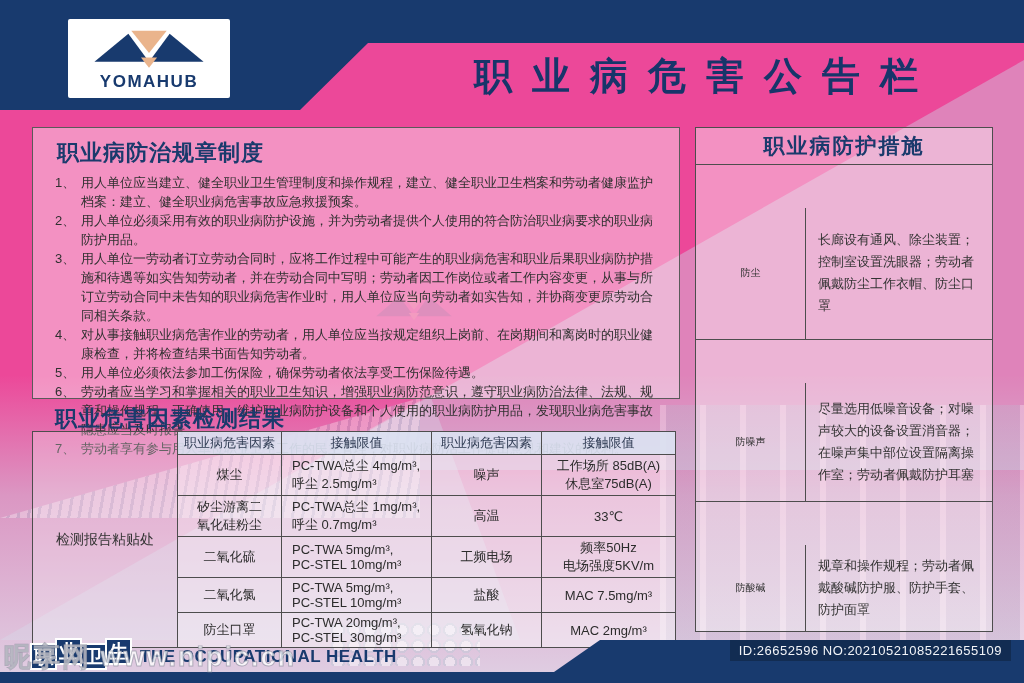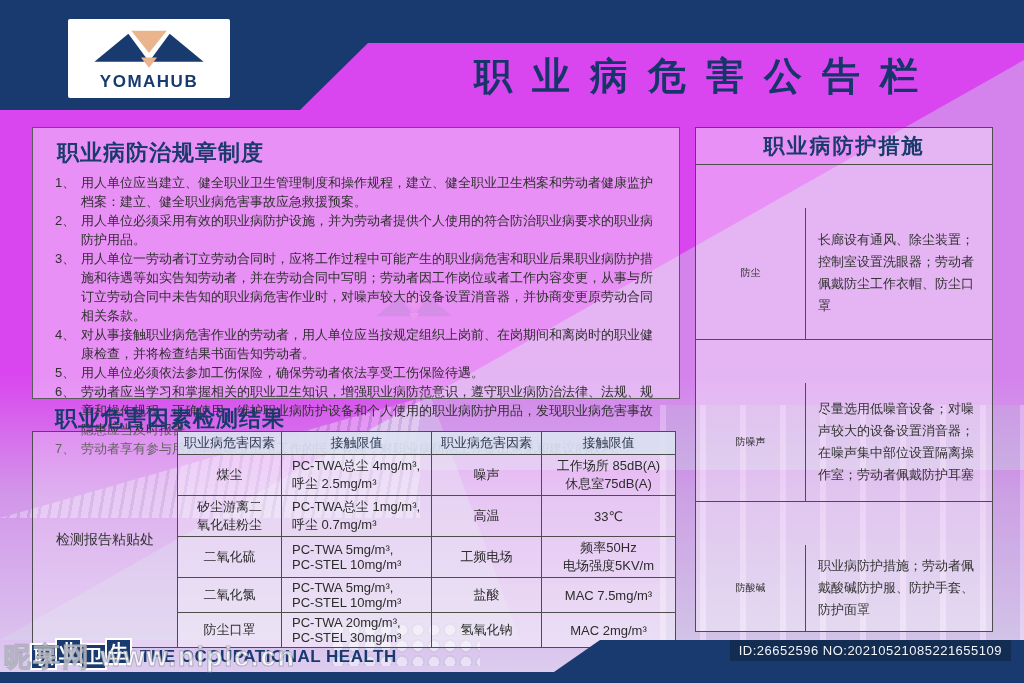--- a/index.html
+++ b/index.html
@@ -1,18 +1,18 @@
 <!DOCTYPE html>
 <html><head>
 <meta charset="utf-8">
 <style>
   * { margin:0; padding:0; box-sizing:border-box; }
   html,body { width:1024px; height:683px; }
   body { font-family:"Liberation Sans","DejaVu Sans",sans-serif; background:#fff; }
-  #stage { position:relative; width:1024px; height:683px; overflow:hidden; background:#d946ef; }
+  #stage { position:relative; width:1024px; height:683px; overflow:hidden; background:#ec4899; }
 
   
   .bg-photo { position:absolute; left:0; top:375px; width:1024px; height:300px;
     background:linear-gradient(to bottom, rgba(224,231,240,0) 0%, rgba(205,215,229,0.55) 40%, rgba(221,229,239,0.85) 100%); }
   .bg-poly1 { position:absolute; inset:0; background:rgba(206,215,230,0.42);
     clip-path:polygon(300px 470px, 1024px 60px, 1024px 470px); }
   .bg-poly2 { position:absolute; inset:0; background:rgba(214,222,234,0.35);
     clip-path:polygon(0 640px, 430px 395px, 520px 640px); }
   .bg-roof { position:absolute; left:0; top:398px; width:420px; height:120px; opacity:.35;
     clip-path:polygon(0 100%, 100% 0, 100% 100%);
@@ -118,21 +118,21 @@
     <div class="reg-item">
       <span class="reg-num">1、</span>
       <span class="reg-text">用人单位应当建立、健全职业卫生管理制度和操作规程，建立、健全职业卫生档案和劳动者健康监护档案：建立、健全职业病危害事故应急救援预案。</span>
     </div>
     <div class="reg-item">
       <span class="reg-num">2、</span>
       <span class="reg-text">用人单位必须采用有效的职业病防护设施，并为劳动者提供个人使用的符合防治职业病要求的职业病防护用品。</span>
     </div>
     <div class="reg-item">
       <span class="reg-num">3、</span>
-      <span class="reg-text">用人单位一劳动者订立劳动合同时，应将工作过程中可能产生的职业病危害和职业后果职业病防护措施和待遇等如实告知劳动者，并在劳动合同中写明；劳动者因工作岗位或者工作内容变更，从事与所订立劳动合同中未告知的职业病危害作业时，对噪声较大的设备设置消音器，并协商变更原劳动合同相关条款。</span>
+      <span class="reg-text">用人单位一劳动者订立劳动合同时，应将工作过程中可能产生的职业病危害和职业后果职业病防护措施和待遇等如实告知劳动者，并在劳动合同中写明；劳动者因工作岗位或者工作内容变更，从事与所订立劳动合同中未告知的职业病危害作业时，用人单位应当向劳动者如实告知，并协商变更原劳动合同相关条款。</span>
     </div>
     <div class="reg-item">
       <span class="reg-num">4、</span>
       <span class="reg-text">对从事接触职业病危害作业的劳动者，用人单位应当按规定组织上岗前、在岗期间和离岗时的职业健康检查，并将检查结果书面告知劳动者。</span>
     </div>
     <div class="reg-item">
       <span class="reg-num">5、</span>
       <span class="reg-text">用人单位必须依法参加工伤保险，确保劳动者依法享受工伤保险待遇。</span>
     </div>
     <div class="reg-item">
@@ -208,21 +208,21 @@
     <div class="prot-row r1">
       <div class="prot-label">防尘</div>
       <div class="prot-text">长廊设有通风、除尘装置；控制室设置洗眼器；劳动者佩戴防尘工作衣帽、防尘口罩</div>
     </div>
     <div class="prot-row r2">
       <div class="prot-label">防噪声</div>
       <div class="prot-text">尽量选用低噪音设备；对噪声较大的设备设置消音器；在噪声集中部位设置隔离操作室；劳动者佩戴防护耳塞</div>
     </div>
     <div class="prot-row r3">
       <div class="prot-label">防酸碱</div>
-      <div class="prot-text">职业病防护措施；劳动者佩戴酸碱防护服、防护手套、防护面罩</div>
+      <div class="prot-text">规章和操作规程；劳动者佩戴酸碱防护服、防护手套、防护面罩</div>
     </div>
   </div>
 
   <div class="footer-right">
     <span class="id-box">ID:26652596 NO:20210521085221655109</span>
   </div>
   <div class="footer-bar"></div>
   <div class="brand">
     <span class="brand-char">职</span>
     <span class="brand-char">业</span>

